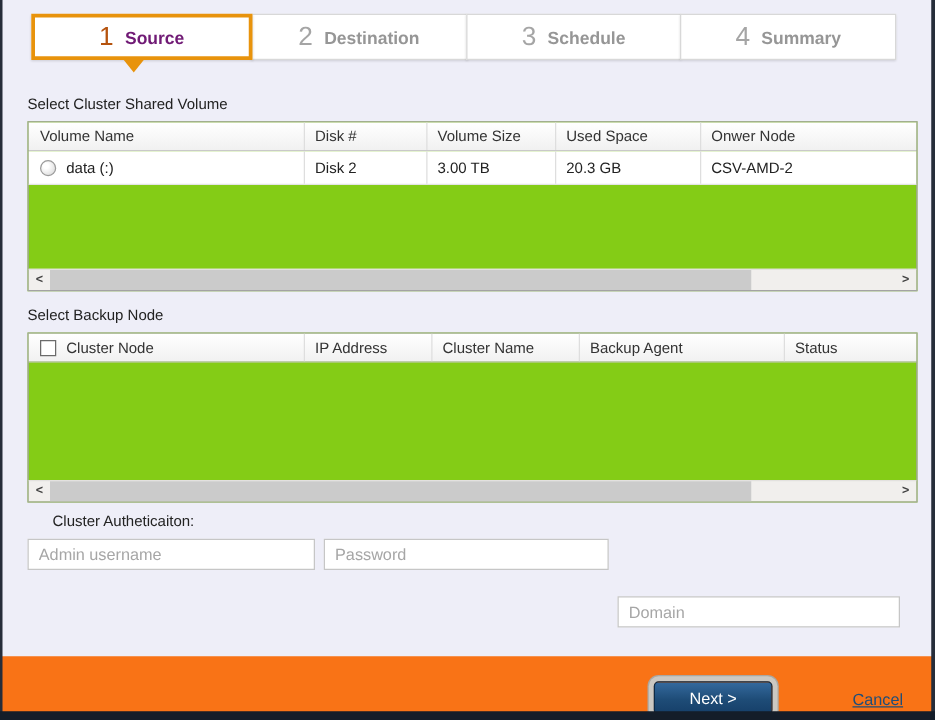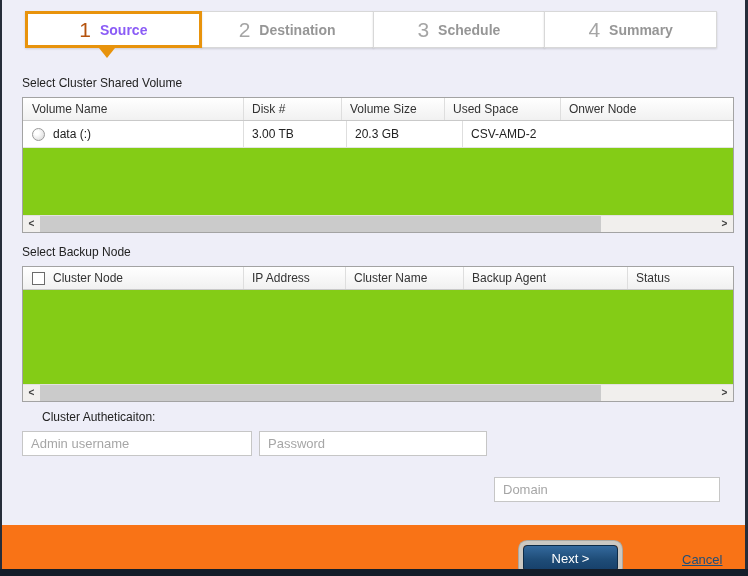--- a/index.html
+++ b/index.html
@@ -20,21 +20,21 @@
   .tab {
     flex:1; background:#FFFFFF; border:1px solid #D8D8D8; margin-left:-1px;
     display:flex; align-items:center; justify-content:center; gap:9px;
     box-shadow:0 1px 2px rgba(0,0,0,0.14); cursor:pointer;
   }
   .tab:first-child { margin-left:0; }
   .tab .num   { font-size:21px; font-weight:400; color:#A5A5A5; }
   .tab .lbl   { font-size:14px; font-weight:bold; color:#969696; }
   .tab.active { border:3px solid #E8930C; z-index:2; }
   .tab.active .num { color:#B5530E; }
-  .tab.active .lbl { color:#8b5cf6; }
+  .tab.active .lbl { color:#701a75; }
   .tab-pointer {
     position:absolute; left:99px; top:48px; width:0; height:0; z-index:3;
     border-left:8px solid transparent; border-right:8px solid transparent;
     border-top:10px solid #E8930C;
   }
 
   
   .section-label { position:absolute; left:22px; font-size:12px; color:#222; }
 
   
@@ -137,20 +137,21 @@
     <div class="cell w2">Disk #</div>
     <div class="cell w3">Volume Size</div>
     <div class="cell w4">Used Space</div>
     <div class="cell last">Onwer Node</div>
   </div>
   <div class="grid-row">
     <div class="cell first w1">
       <span class="radio"></span>
       <span>data (:)</span>
     </div>
+    <div class="cell w2">Disk 2</div>
     <div class="cell w3">3.00 TB</div>
     <div class="cell w4">20.3 GB</div>
     <div class="cell last">CSV-AMD-2</div>
   </div>
   <div class="hscroll">
     <div class="hs-arrow hs-left">&lt;</div>
     <div class="hs-thumb"></div>
     <div class="hs-arrow hs-right">&gt;</div>
   </div>
 </div>

